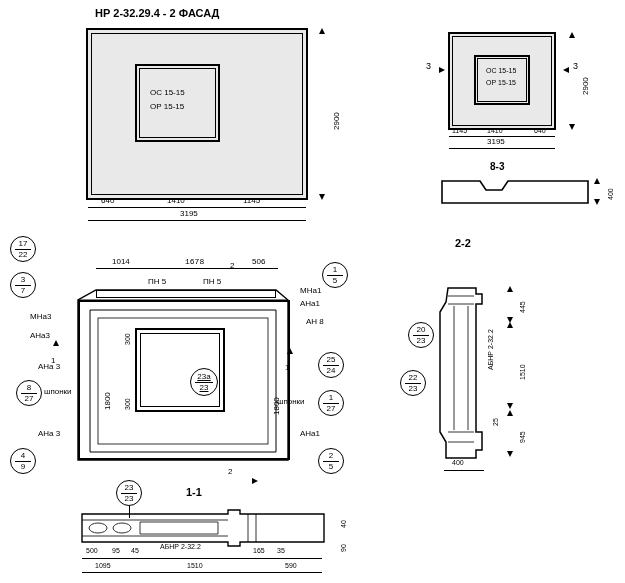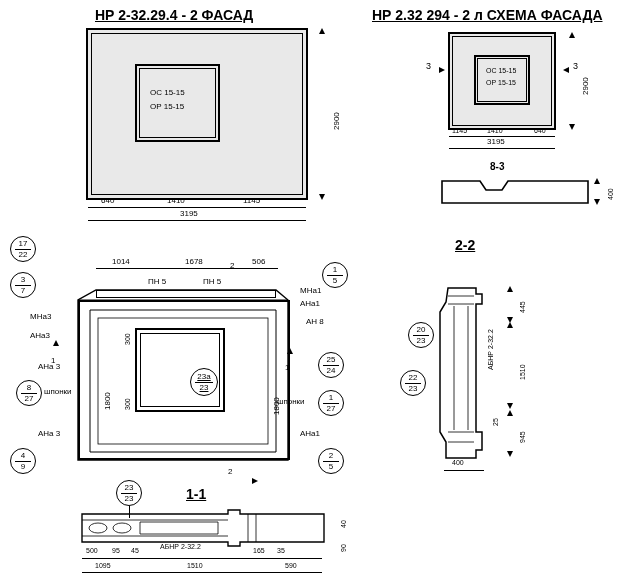--- a/index.html
+++ b/index.html
@@ -8,21 +8,21 @@
     background:#ffffff;
     font-family:"Liberation Sans", sans-serif;
     color:#000;
     position:relative;
     overflow:hidden;
   }
   .root{position:relative;width:625px;height:583px;}
   .t{position:absolute;white-space:nowrap;font-size:9px;line-height:1;}
   .tb{font-weight:bold;}
   .t10{font-size:10px;}
-  .t11{font-size:14px;text-decoration:underline;}
+  .t11{font-size:11px;}
   .t8{font-size:8px;}
   .t7{font-size:7px;}
   .vert{transform-origin:0 0;}
   .line{position:absolute;background:#000;}
   .hline{height:1px;}
   .vline{width:1px;}
   .box{position:absolute;border:1px solid #000;box-sizing:border-box;}
   .box2{position:absolute;border:2px solid #000;box-sizing:border-box;}
   .fill{background:#e9e9e9;}
   .circ{position:absolute;border:1px solid #000;border-radius:50%;box-sizing:border-box;
@@ -66,21 +66,20 @@
 
   <div class="dim" style="left:88px;top:207px;width:218px;"></div>
   <div class="t t8" style="left:101px;top:197px;">640</div>
   <div class="t t8" style="left:167px;top:197px;">1410</div>
   <div class="t t8" style="left:243px;top:197px;">1145</div>
   <div class="dim" style="left:88px;top:220px;width:218px;"></div>
   <div class="vline" style="left:88px;top:207px;height:15px;"></div>
   <div class="vline" style="left:306px;top:207px;height:15px;"></div>
   <div class="t t8" style="left:180px;top:210px;">3195</div>
 
-  <div class="t t11 tb" style="left:372px;top:8px;">НР 2.32 294 - 2 л  СХЕМА ФАСАДА</div>
 
   <div class="box2 fill" style="left:448px;top:32px;width:108px;height:98px;"></div>
   <div class="box" style="left:452px;top:36px;width:100px;height:90px;"></div>
   <div class="box2" style="left:474px;top:55px;width:56px;height:50px;"></div>
   <div class="box" style="left:477px;top:58px;width:50px;height:44px;"></div>
   <div class="t t7" style="left:486px;top:67px;">ОС 15-15</div>
   <div class="t t7" style="left:486px;top:79px;">ОР 15-15</div>
 
   <div class="hline" style="left:422px;top:70px;width:18px;"></div>
   <div class="arrowrt" style="left:439px;top:67px;"></div>
@@ -131,21 +130,21 @@
     <path d="M14,170 L200,170" stroke="#000" stroke-width="1"></path>
     <rect x="22" y="36" width="170" height="126" fill="none" stroke="#000" stroke-width="0.8"></rect>
   </svg>
 
   <div class="box2" style="left:135px;top:328px;width:90px;height:84px;"></div>
   <div class="box" style="left:140px;top:333px;width:80px;height:74px;"></div>
 
   <div class="dim" style="left:96px;top:268px;width:182px;"></div>
 
   <div class="t t8" style="left:112px;top:258px;">1014</div>
-  <div class="t t8" style="left:185px;top:258px;">1678</div>
+  <div class="t t8" style="left:185px;top:258px;font-family:Liberation Mono, monospace;">1678</div>
   <div class="t t8" style="left:252px;top:258px;">506</div>
 
   <div class="t t8" style="left:148px;top:278px;">ПН 5</div>
   <div class="t t8" style="left:203px;top:278px;">ПН 5</div>
 
   <div class="t t8" style="left:230px;top:262px;">2</div>
 
   <div class="t t8" style="left:30px;top:313px;">МНа3</div>
   <div class="t t8" style="left:30px;top:332px;">АНа3</div>
   <div class="t t8" style="left:38px;top:363px;">АНа 3</div>

